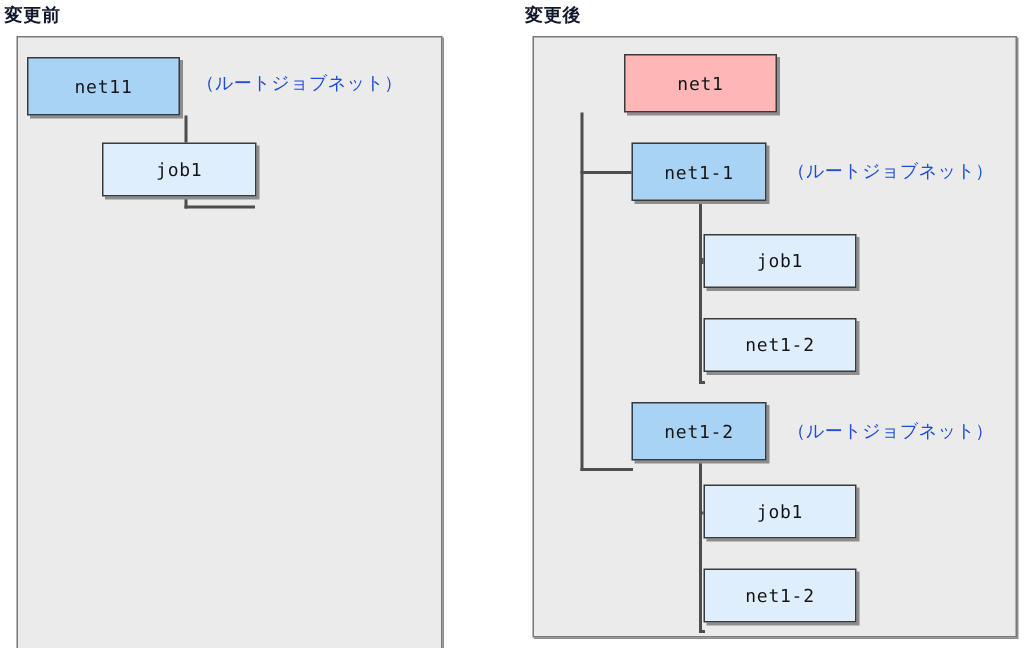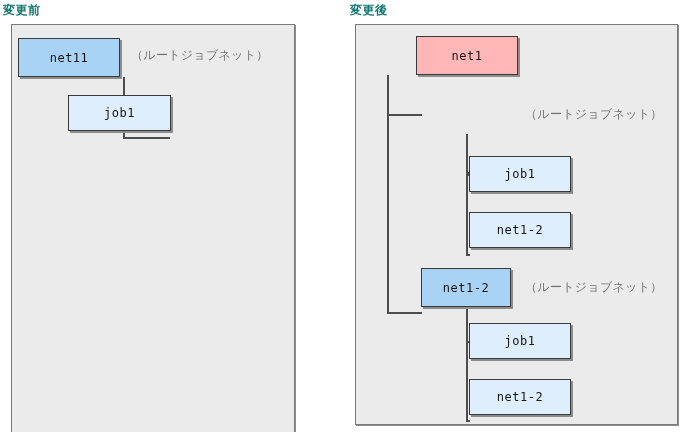--- a/index.html
+++ b/index.html
@@ -11,21 +11,21 @@
     width: 687px;
     height: 432px;
     position: relative;
     font-family: "DejaVu Sans", "Liberation Sans", sans-serif;
     overflow: hidden;
   }
   .panel-title {
     position: absolute;
     font-size: 12px;
     font-weight: bold;
-    color: #0f766e;
+    color: #0f172a;
     letter-spacing: 0.5px;
     white-space: nowrap;
     font-family: Liberation Mono, monospace;
   }
   .panel {
     position: absolute;
     background: #ebebeb;
     border: 1px solid #7a7a7a;
     box-sizing: border-box;
     box-shadow: 1px 1px 0 0 #8d8d8d;
@@ -42,21 +42,21 @@
     color: #141414;
     letter-spacing: 0.5px;
     box-shadow: 2px 2px 0 0 #8d8d8d;
   }
   .node.pink   { background: #ffb6b6; }
   .node.blue   { background: #a9d3f5; }
   .node.pale   { background: #dfeefc; }
   .annot {
     position: absolute;
     font-size: 12px;
-    color: #737373;
+    color: #1d4ed8;
     white-space: nowrap;
     letter-spacing: 0.3px;
   }
   .conn {
     position: absolute;
     background: #4d4d4d;
   }
   .conn.v { width: 2px; }
   .conn.h { height: 2px; }
 </style>
@@ -205,20 +205,23 @@
   <div class="conn h" style="left:110px; top:229px; width:4px; height:2px;"></div>
 
   <div class="conn v" style="left:110px; top:282px; width:2px; height:115px;"></div>
   <div class="conn h" style="left:110px; top:316px; width:4px; height:2px;"></div>
   <div class="conn h" style="left:110px; top:395px; width:4px; height:2px;"></div>
 
   <div class="node pink" style="left:16px; top:11px; width:102px; height:39px;margin-left:44px;">
     <span>net1</span>
   </div>
 
+  <div class="node blue" style="left:65px; top:70px; width:90px; height:39px;">
+    <span>net1-1</span>
+  </div>
 
   <div class="node pale" style="left:113px; top:131px; width:102px; height:36px;">
     <span>job1</span>
   </div>
   <div class="node pale" style="left:113px; top:187px; width:102px; height:36px;">
     <span>net1-2</span>
   </div>
 
   <div class="node blue" style="left:65px; top:243px; width:90px; height:39px;">
     <span>net1-2</span>

